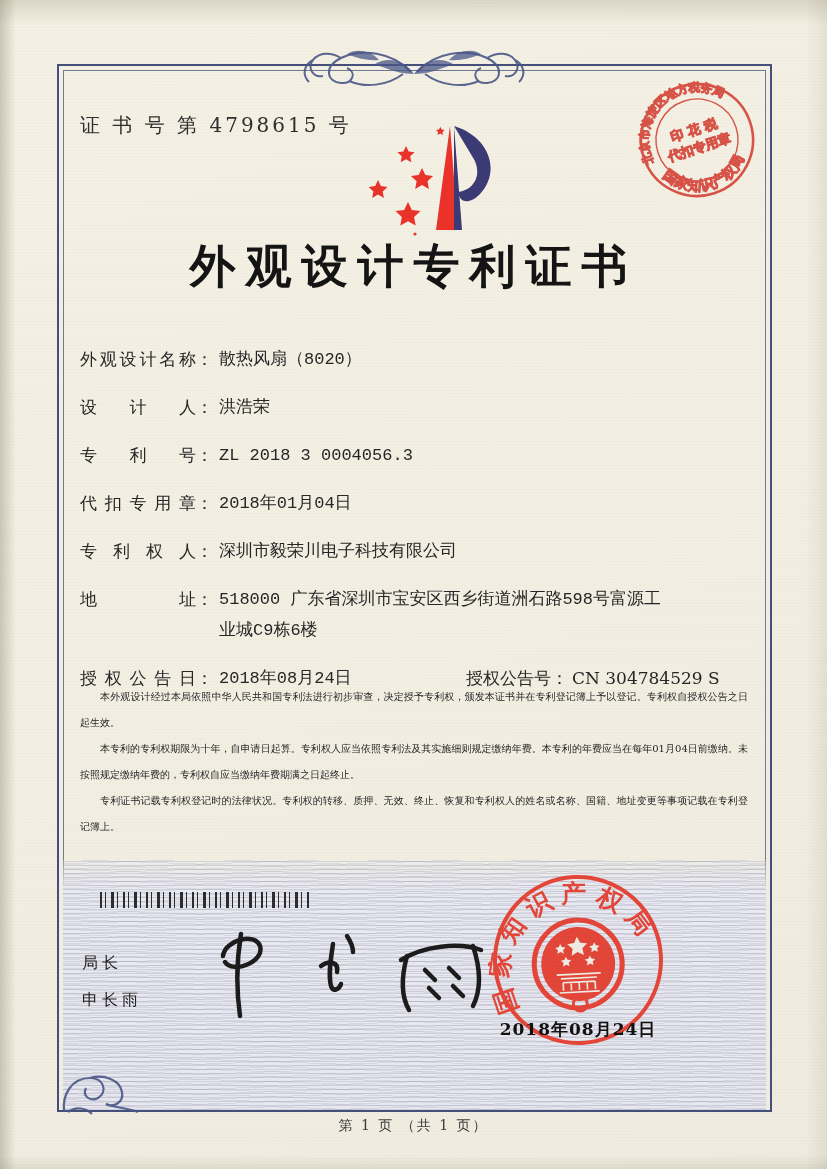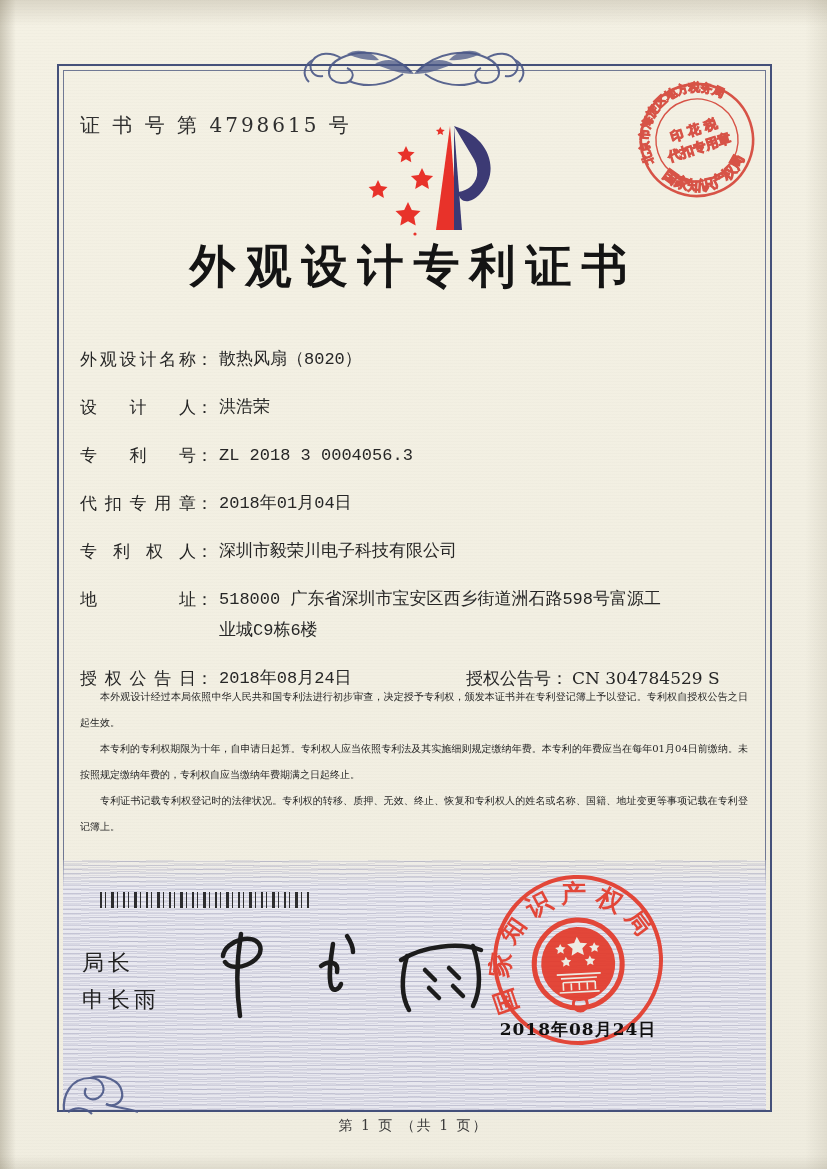--- a/index.html
+++ b/index.html
@@ -39,21 +39,21 @@
       repeating-linear-gradient(2deg,  rgba(140,140,170,.18) 0 1px, rgba(255,255,255,0) 1px 5px),
       repeating-linear-gradient(-2deg, rgba(140,140,170,.18) 0 1px, rgba(255,255,255,0) 1px 5px),
       repeating-linear-gradient(0deg,  rgba(150,150,180,.30) 0 1px, rgba(255,255,255,0) 1px 4px),
       linear-gradient(180deg, rgba(233,233,241,.25) 0, #e9e9f0 28px, #e7e7ee 100%);
   }
   .barcode{
     left:100px;top:892px;width:212px;height:16px;
     background:
       repeating-linear-gradient(90deg,#2d2d2f 0 2px,rgba(0,0,0,0) 2px 5px,#2d2d2f 5px 6px,rgba(0,0,0,0) 6px 11px,#2d2d2f 11px 14px,rgba(0,0,0,0) 14px 17px,#2d2d2f 17px 18px,rgba(0,0,0,0) 18px 23px);
   }
-  .director{left:82px;top:944px;font-size:22px;color:#222;letter-spacing:4px;line-height:37px;}
+  .director{left:82px;top:944px;font-size:16px;color:#222;letter-spacing:4px;line-height:37px;}
   .sig{left:205px;top:918px;}
   .seal{left:488px;top:870px;}
   .sealdate{left:488px;top:1018px;width:180px;text-align:center;font-size:17px;color:#111;letter-spacing:1px;font-weight:bold;}
   .footer{left:0;right:0;top:1117px;text-align:center;font-size:14px;color:#3a3a3a;letter-spacing:2px;}
   .taxstamp{left:633px;top:76px;}
   .logo{left:338px;top:118px;}
   .ornament-top{left:283px;top:34px;}
   .ornament-corner{left:58px;top:1072px;}
 </style>
 </head>

